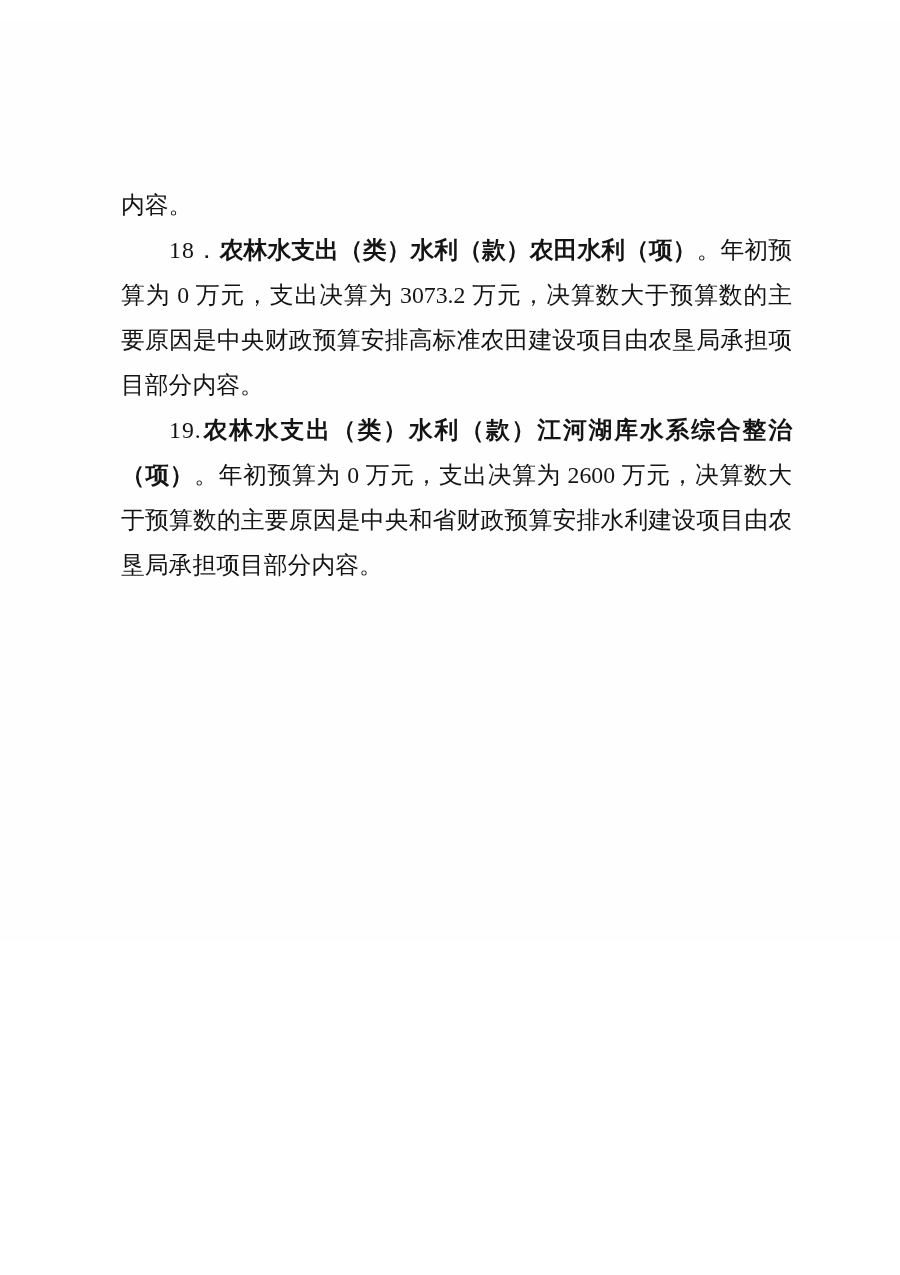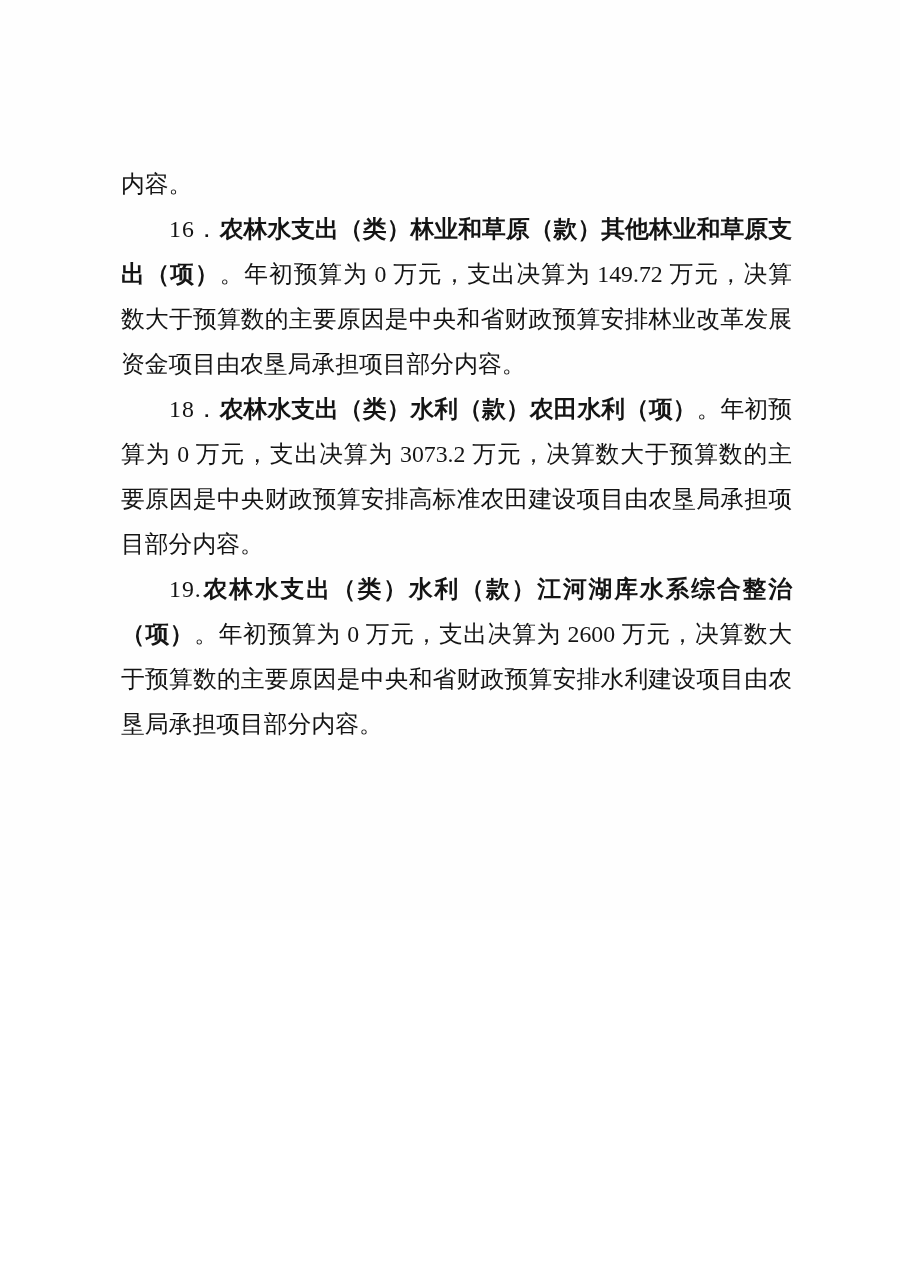--- a/index.html
+++ b/index.html
@@ -8,20 +8,21 @@
     background: #ffffff;
   }
   .page {
     position: relative;
     width: 900px;
     height: 920px;
     background: #fefefe;
     overflow: hidden;
     font-family: "Liberation Serif", "DejaVu Serif", serif;
     color: #141414;
+    margin-top: 21px;
   }
   .content {
     position: absolute;
     left: 121px;
     top: 162px;
     width: 671px;
   }
   .para {
     margin: 0;
     padding: 0;
@@ -65,21 +66,20 @@
   }
 </style>
 </head>
 <body>
 
 <div class="page">
   <div class="content">
 
     <p class="para"><span class="body-text">内容。</span></p>
 
-    <p class="para indent"><span class="num">16．</span><span class="heading">农林水支出（类）林业和草原（款）其他林业和草原支出（项）</span><span class="body-text">。年初预算为 0 万元，支出决算为 149.72 万元，决算数大于预算数的主要原因是中央和省财政预算安排林业改革发展资金项目由农垦局承担项目部分内容。</span></p>
 
 
     <p class="para indent"><span class="num">18．</span><span class="heading">农林水支出（类）水利（款）农田水利（项）</span><span class="body-text">。年初预算为 0 万元，支出决算为 3073.2 万元，决算数大于预算数的主要原因是中央财政预算安排高标准农田建设项目由农垦局承担项目部分内容。</span></p>
 
     <p class="para indent"><span class="num">19.</span><span class="heading">农林水支出（类）水利（款）江河湖库水系综合整治（项）</span><span class="body-text">。年初预算为 0 万元，支出决算为 2600 万元，决算数大于预算数的主要原因是中央和省财政预算安排水利建设项目由农垦局承担项目部分内容。</span></p>
 
 
 
   </div>
 

